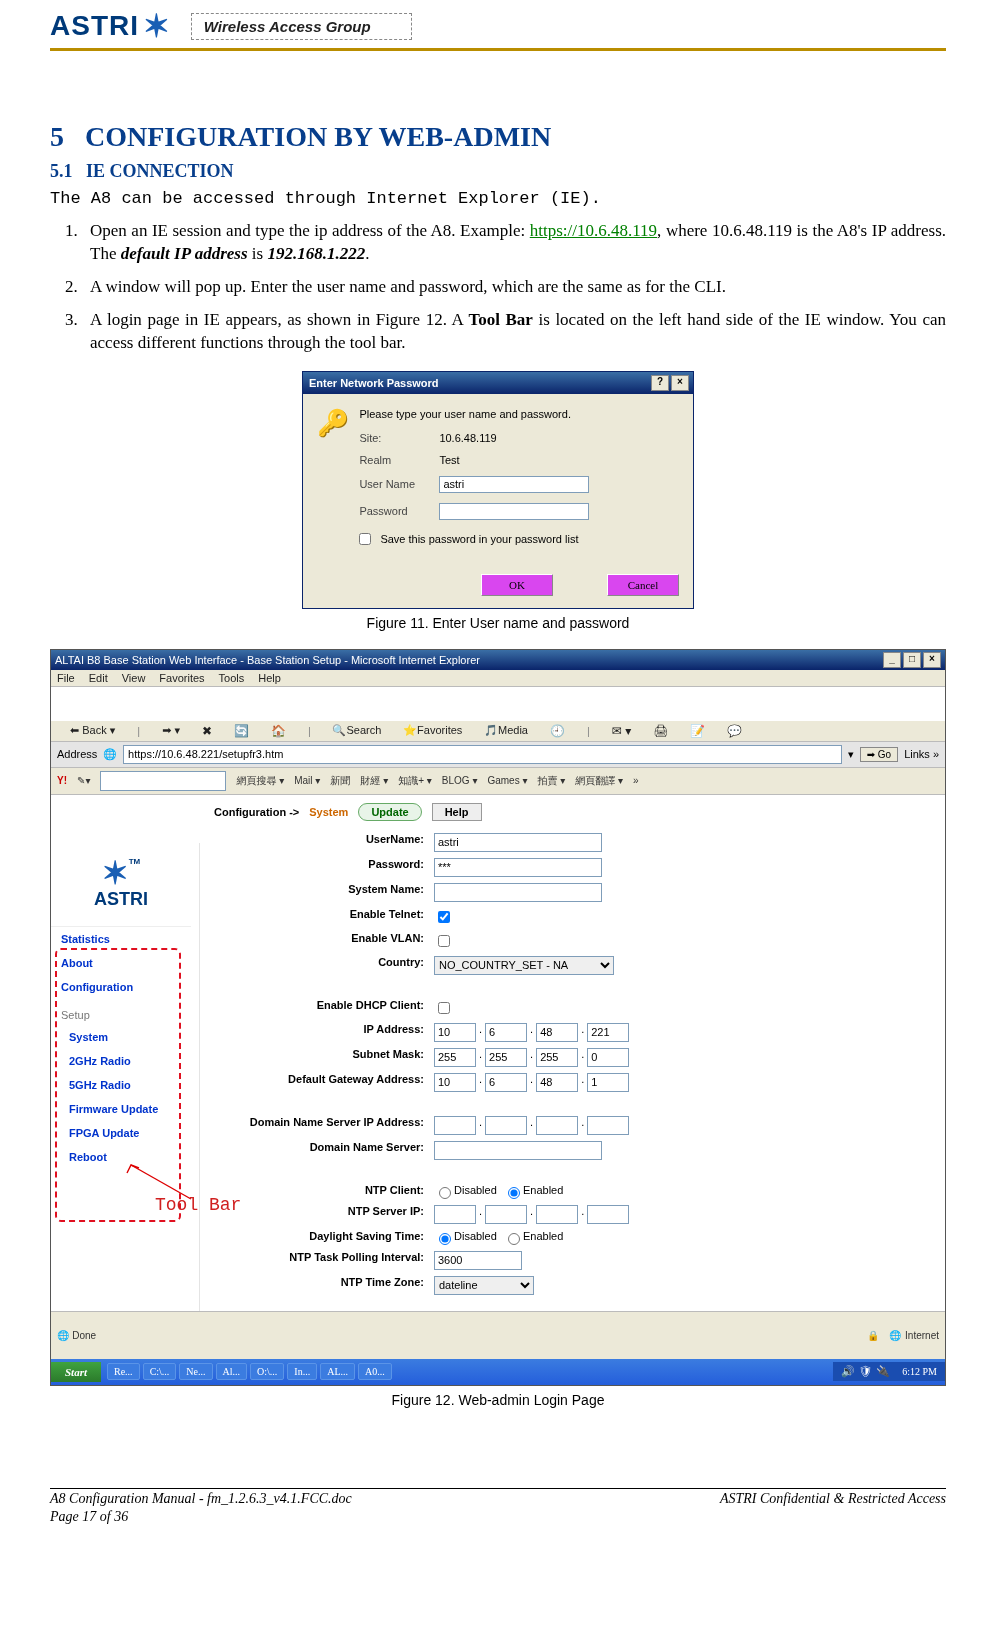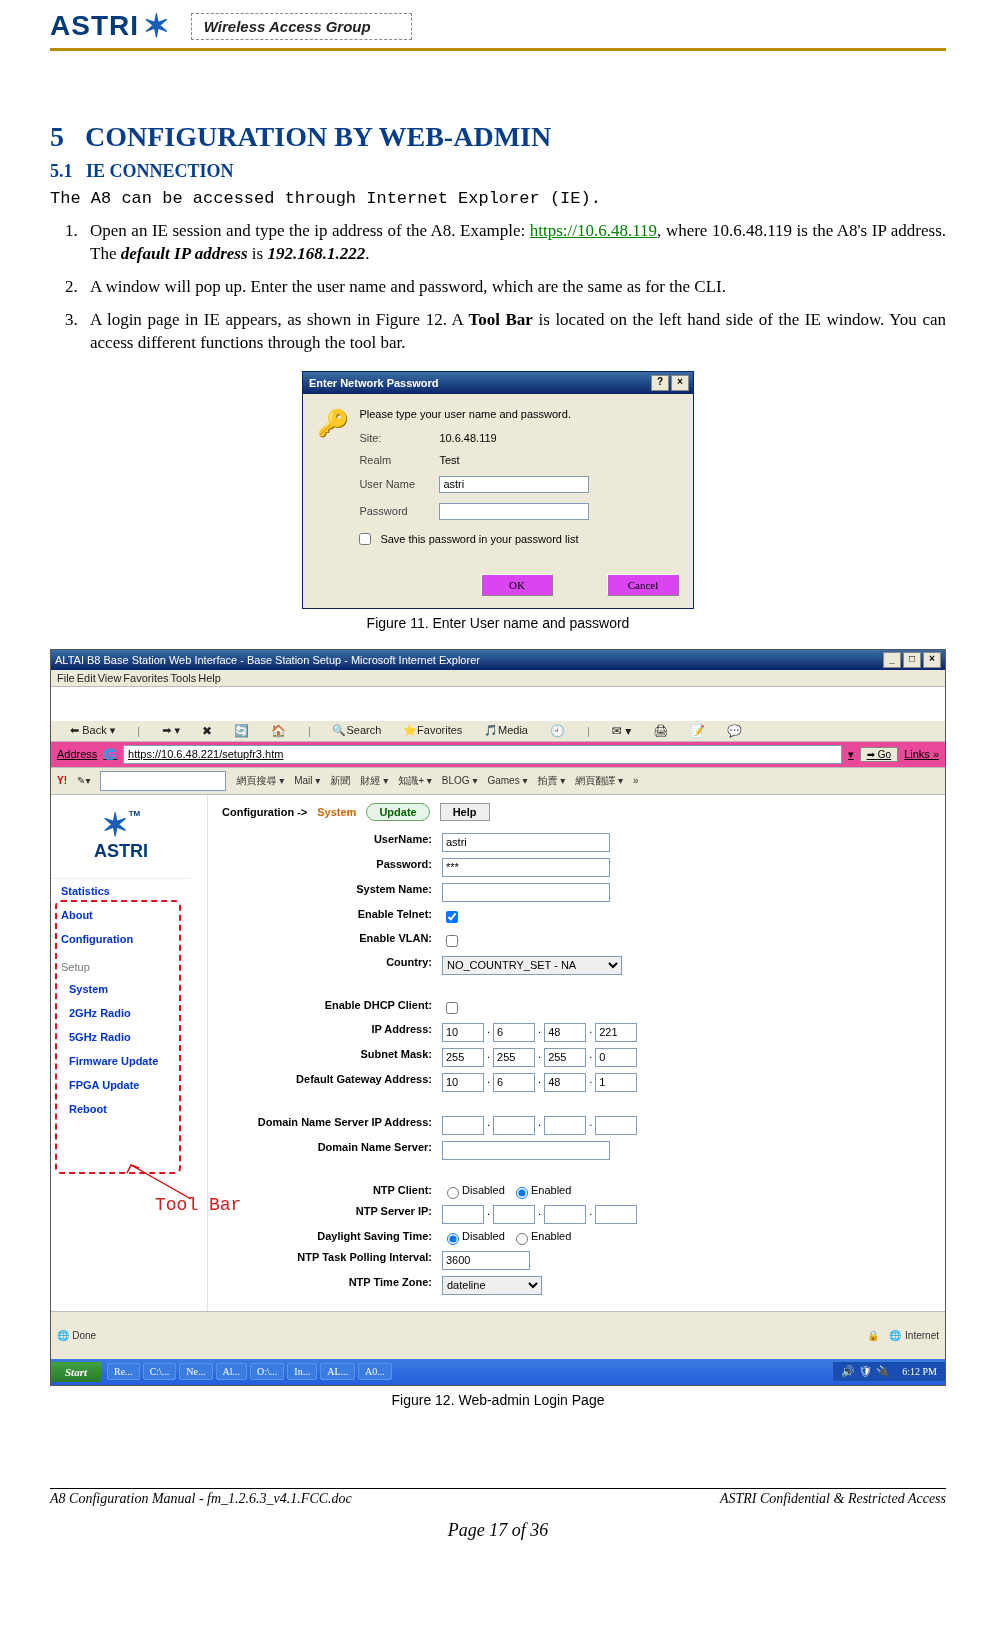--- a/index.html
+++ b/index.html
@@ -135,34 +135,34 @@
   }
 
   
   .ie-wrap { border: 1px solid #555; font-family: Tahoma, Arial, sans-serif; font-size: 10px; background: #fff; margin-top: 4px; }
   .ie-title {
     background: linear-gradient(#3a6ea5,#0a246a);
     color: #fff; display:flex; justify-content:space-between; align-items:center;
     padding: 2px 4px; font-size: 11px;
   }
   .ie-title .btns { display:flex; gap:2px; }
-  .ie-menu { background:#ece9d8; border-bottom:1px solid #bbb; padding:2px 6px; display:flex; gap:2px; font-size:11px; color:#222; }
+  .ie-menu { background:#ece9d8; border-bottom:1px solid #bbb; padding:2px 6px; display:flex; gap:14px; font-size:11px; color:#222; }
   .ie-tool { background:#ece9d8; border-bottom:1px solid #bbb; padding:3px 19px; display:flex; align-items:center; gap:22px; font-size:11px; color:#222;margin-top:34px; }
   .ie-tool .sep { color:#888; }
   .ie-tool .ico { font-size:12px; }
-  .ie-addr { background:#ec4899; border-bottom:1px solid #bbb; padding:3px 6px; display:flex; align-items:center; gap:6px; font-size:11px;text-decoration:underline; }
+  .ie-addr { background:#e5e5e5; border-bottom:1px solid #bbb; padding:3px 6px; display:flex; align-items:center; gap:6px; font-size:11px; }
   .ie-addr input { flex:1; height:17px; font-size:11px; border:1px solid #7f9db9; padding:0 4px; }
   .ie-addr .gobtn { padding:1px 6px; background:#ece9d8; border:1px solid #888; font-size:10px; }
   .ie-ytool { background:#ece9d8; border-bottom:1px solid #bbb; padding:3px 6px; display:flex; align-items:center; gap:10px; font-size:10px; color:#333; overflow:hidden; }
   .ie-ytool .yitem { white-space:nowrap; }
   .ie-ytool .yred { color:#c00; font-weight:bold; }
   .ie-ytool .search { width:120px; height:16px; border:1px solid #7f9db9; }
 
   .ie-content { display:flex; min-height:460px; }
-  .ie-sidebar { width:140px; background:#fff; border-right:1px solid #e4e4e4; padding:0 16px 10px 0; position:relative; }
+  .ie-sidebar { width:140px; background:#fff; border-right:1px solid #e4e4e4; padding:0 8px 10px 0; position:relative;margin-top:48px; }
   .ie-logo { text-align:center; padding:14px 4px 16px 4px; font-family:Arial; font-weight:bold; font-size:18px; color:#003a7a; border-bottom:1px solid #eee; }
   .ie-logo .tm { font-size:8px; vertical-align:top; color:#003a7a; }
   .toolbar-highlight {
     position:absolute; left:4px; top:105px; width:122px; height:270px;
     border:2px dashed #e01020; border-radius:6px; pointer-events:none;
   }
   .ie-nav a { display:block; padding:6px 10px; font-size:11px; color:#0033cc; text-decoration:none; font-weight:bold; }
   .ie-nav .sub { padding-left:18px; font-weight:bold; color:#0033cc; font-size:11px; }
   .ie-nav .group-title { color:#777; padding:10px 10px 4px 10px; font-size:11px; }
   .annot-arrow {
@@ -190,21 +190,21 @@
   .taskbar { background:#245edb; background:linear-gradient(#3b7ce0,#245edb); color:#fff; display:flex; align-items:center; padding:0; height:26px; font-family:Tahoma; font-size:11px; }
   .taskbar .startbtn { background:linear-gradient(#3fa33f,#2b7a2b); padding:4px 14px; font-weight:bold; font-style:italic; color:#fff; margin-right:6px;}
   .taskbar .titem { background:#3b7ce0; border:1px solid #5a94e8; padding:2px 6px; margin-right:3px; border-radius:2px; font-size:10px; color:#fff;}
   .taskbar .tray { margin-left:auto; background:#1a4db0; padding:3px 8px; display:flex; gap:4px; align-items:center; }
   .taskbar .clock { padding-left:8px; font-size:10px; }
 
   
   .page-footer { margin-top: 80px; }
   .footer-rule { height:1px; background:#000; margin-bottom:2px; }
   .footer-row { display:flex; justify-content:space-between; font-style:italic; font-size:14px; font-family:"Times New Roman",serif; }
-  .footer-center { text-align:center; font-style:italic; font-size:18px; margin-top:13px; }
+  .footer-center { font-style:italic; font-size:14px; margin-top:2px; }
 </style>
 </head>
 <body>
 
 <div class="page">
 
   <div class="header-row">
     <div class="logo">
       <span>ASTRI</span>
       <span class="logo-star">✶</span>

